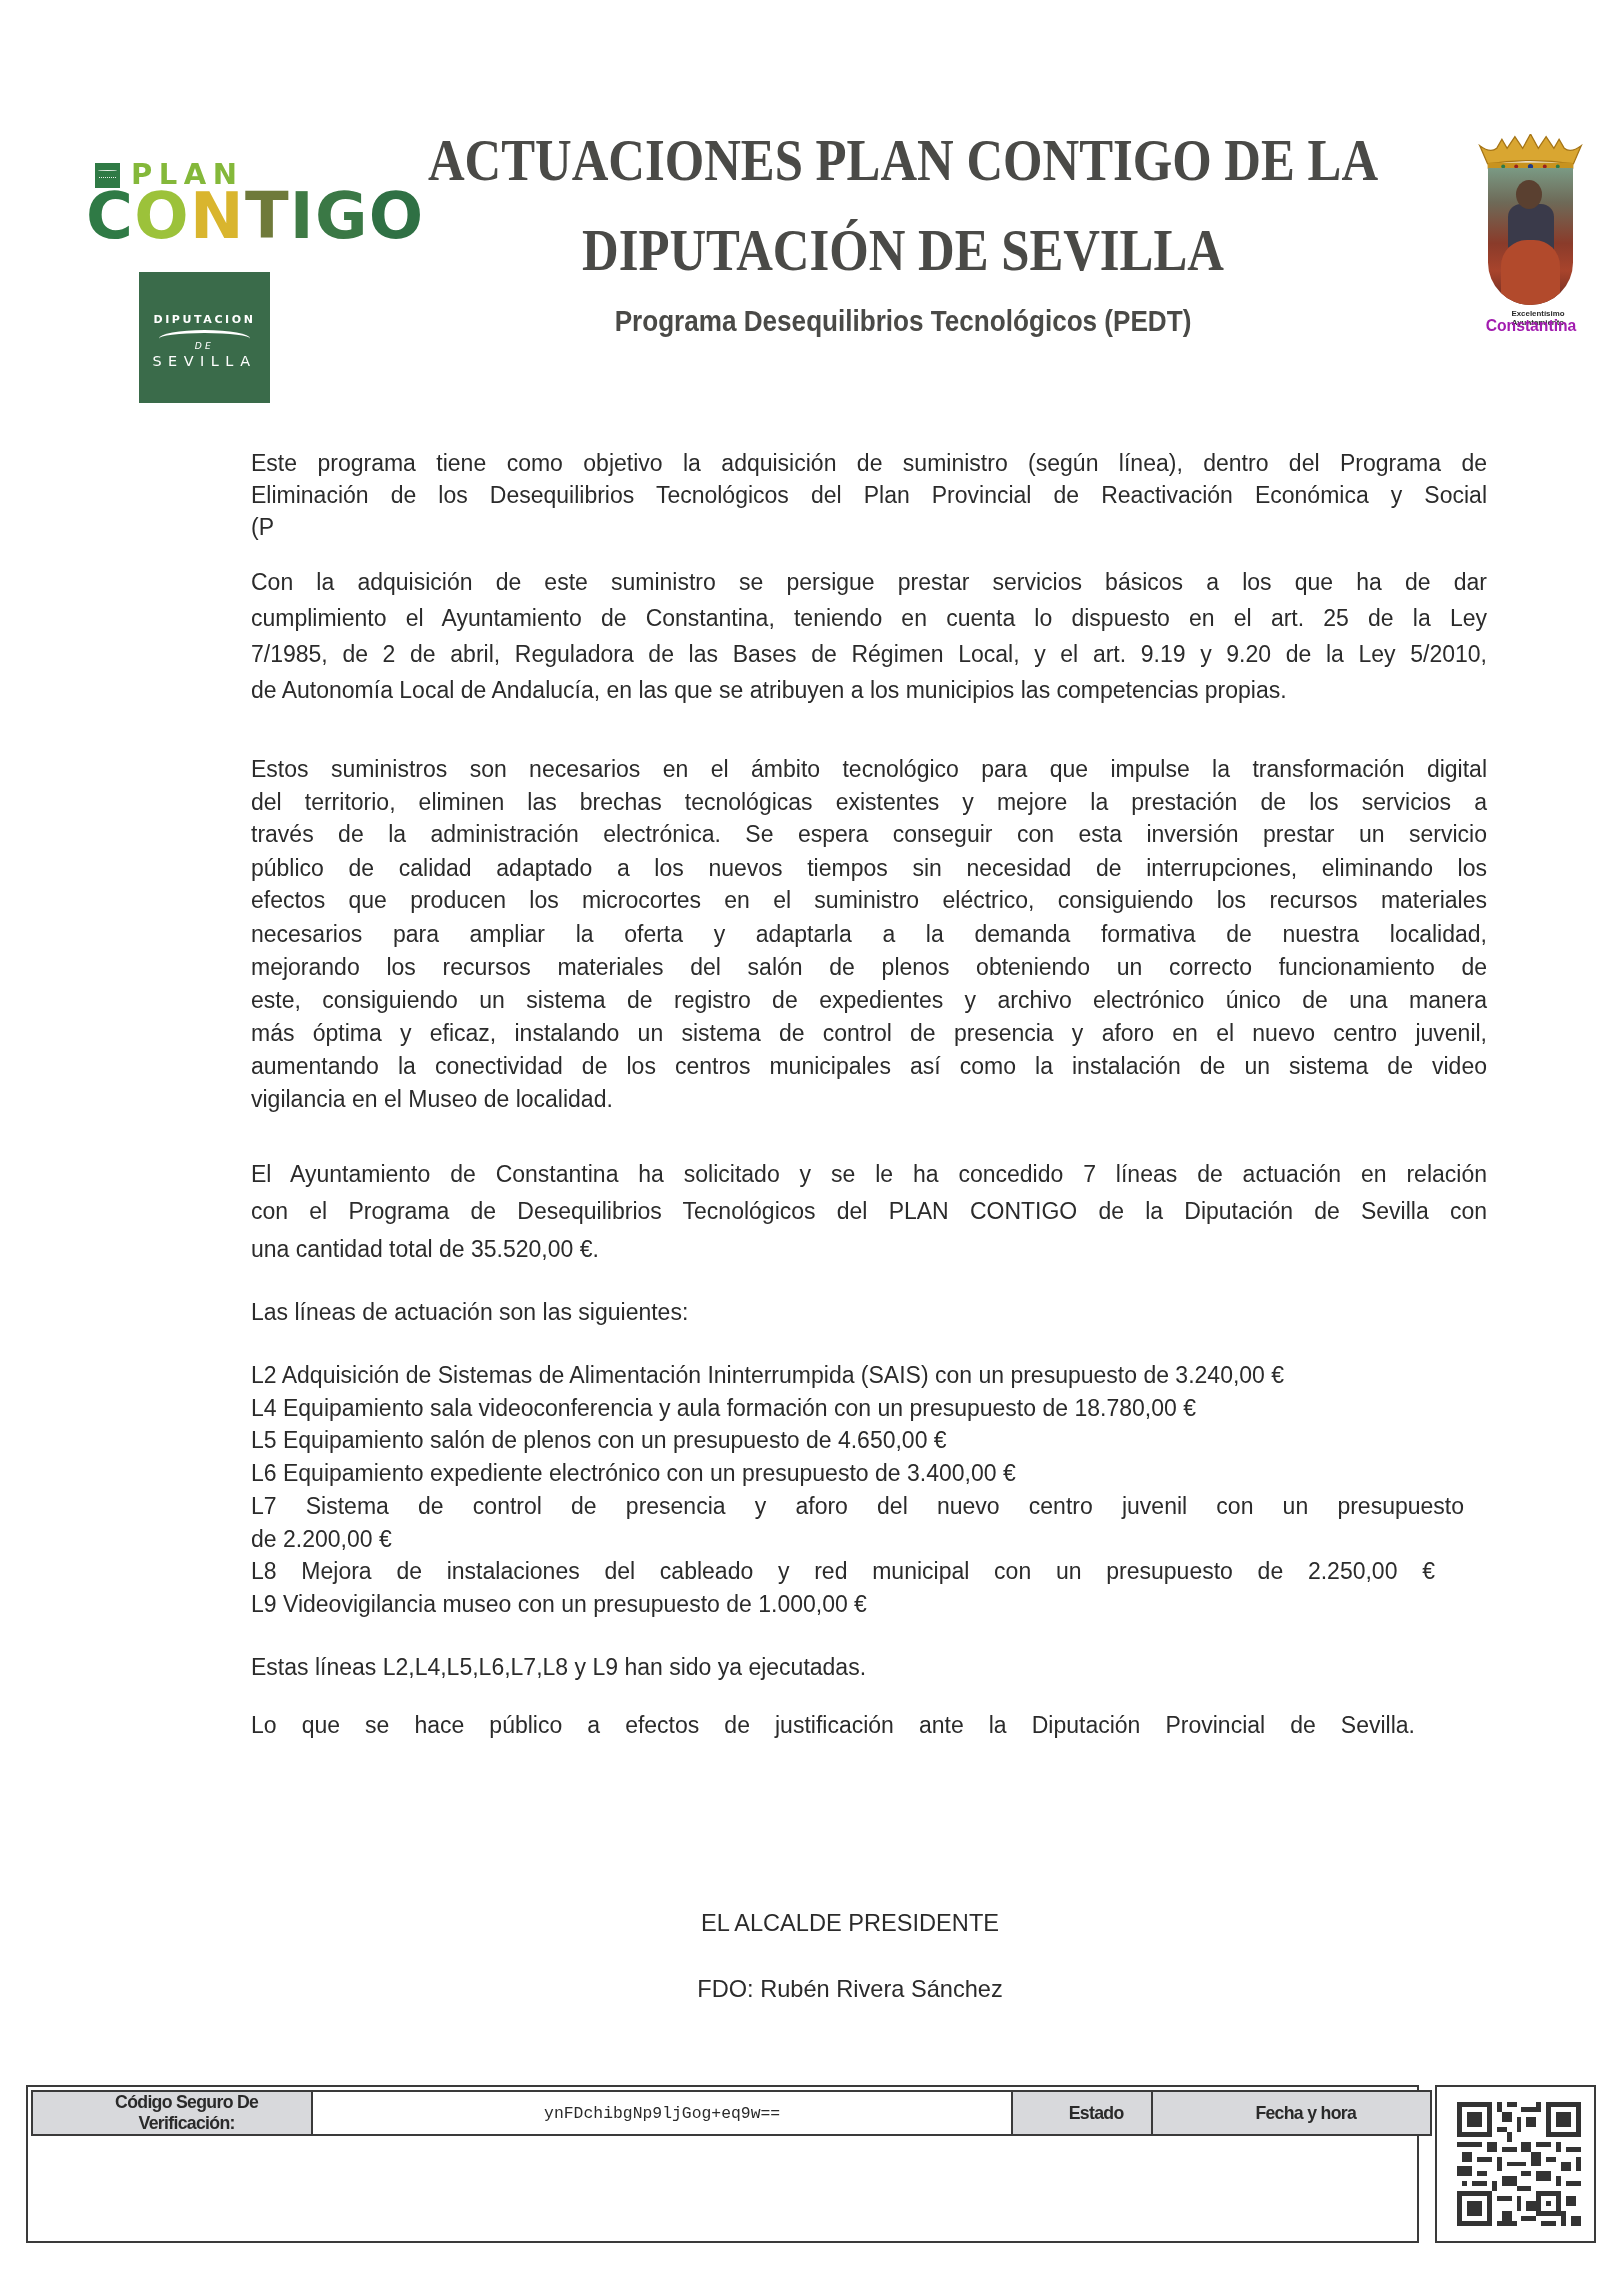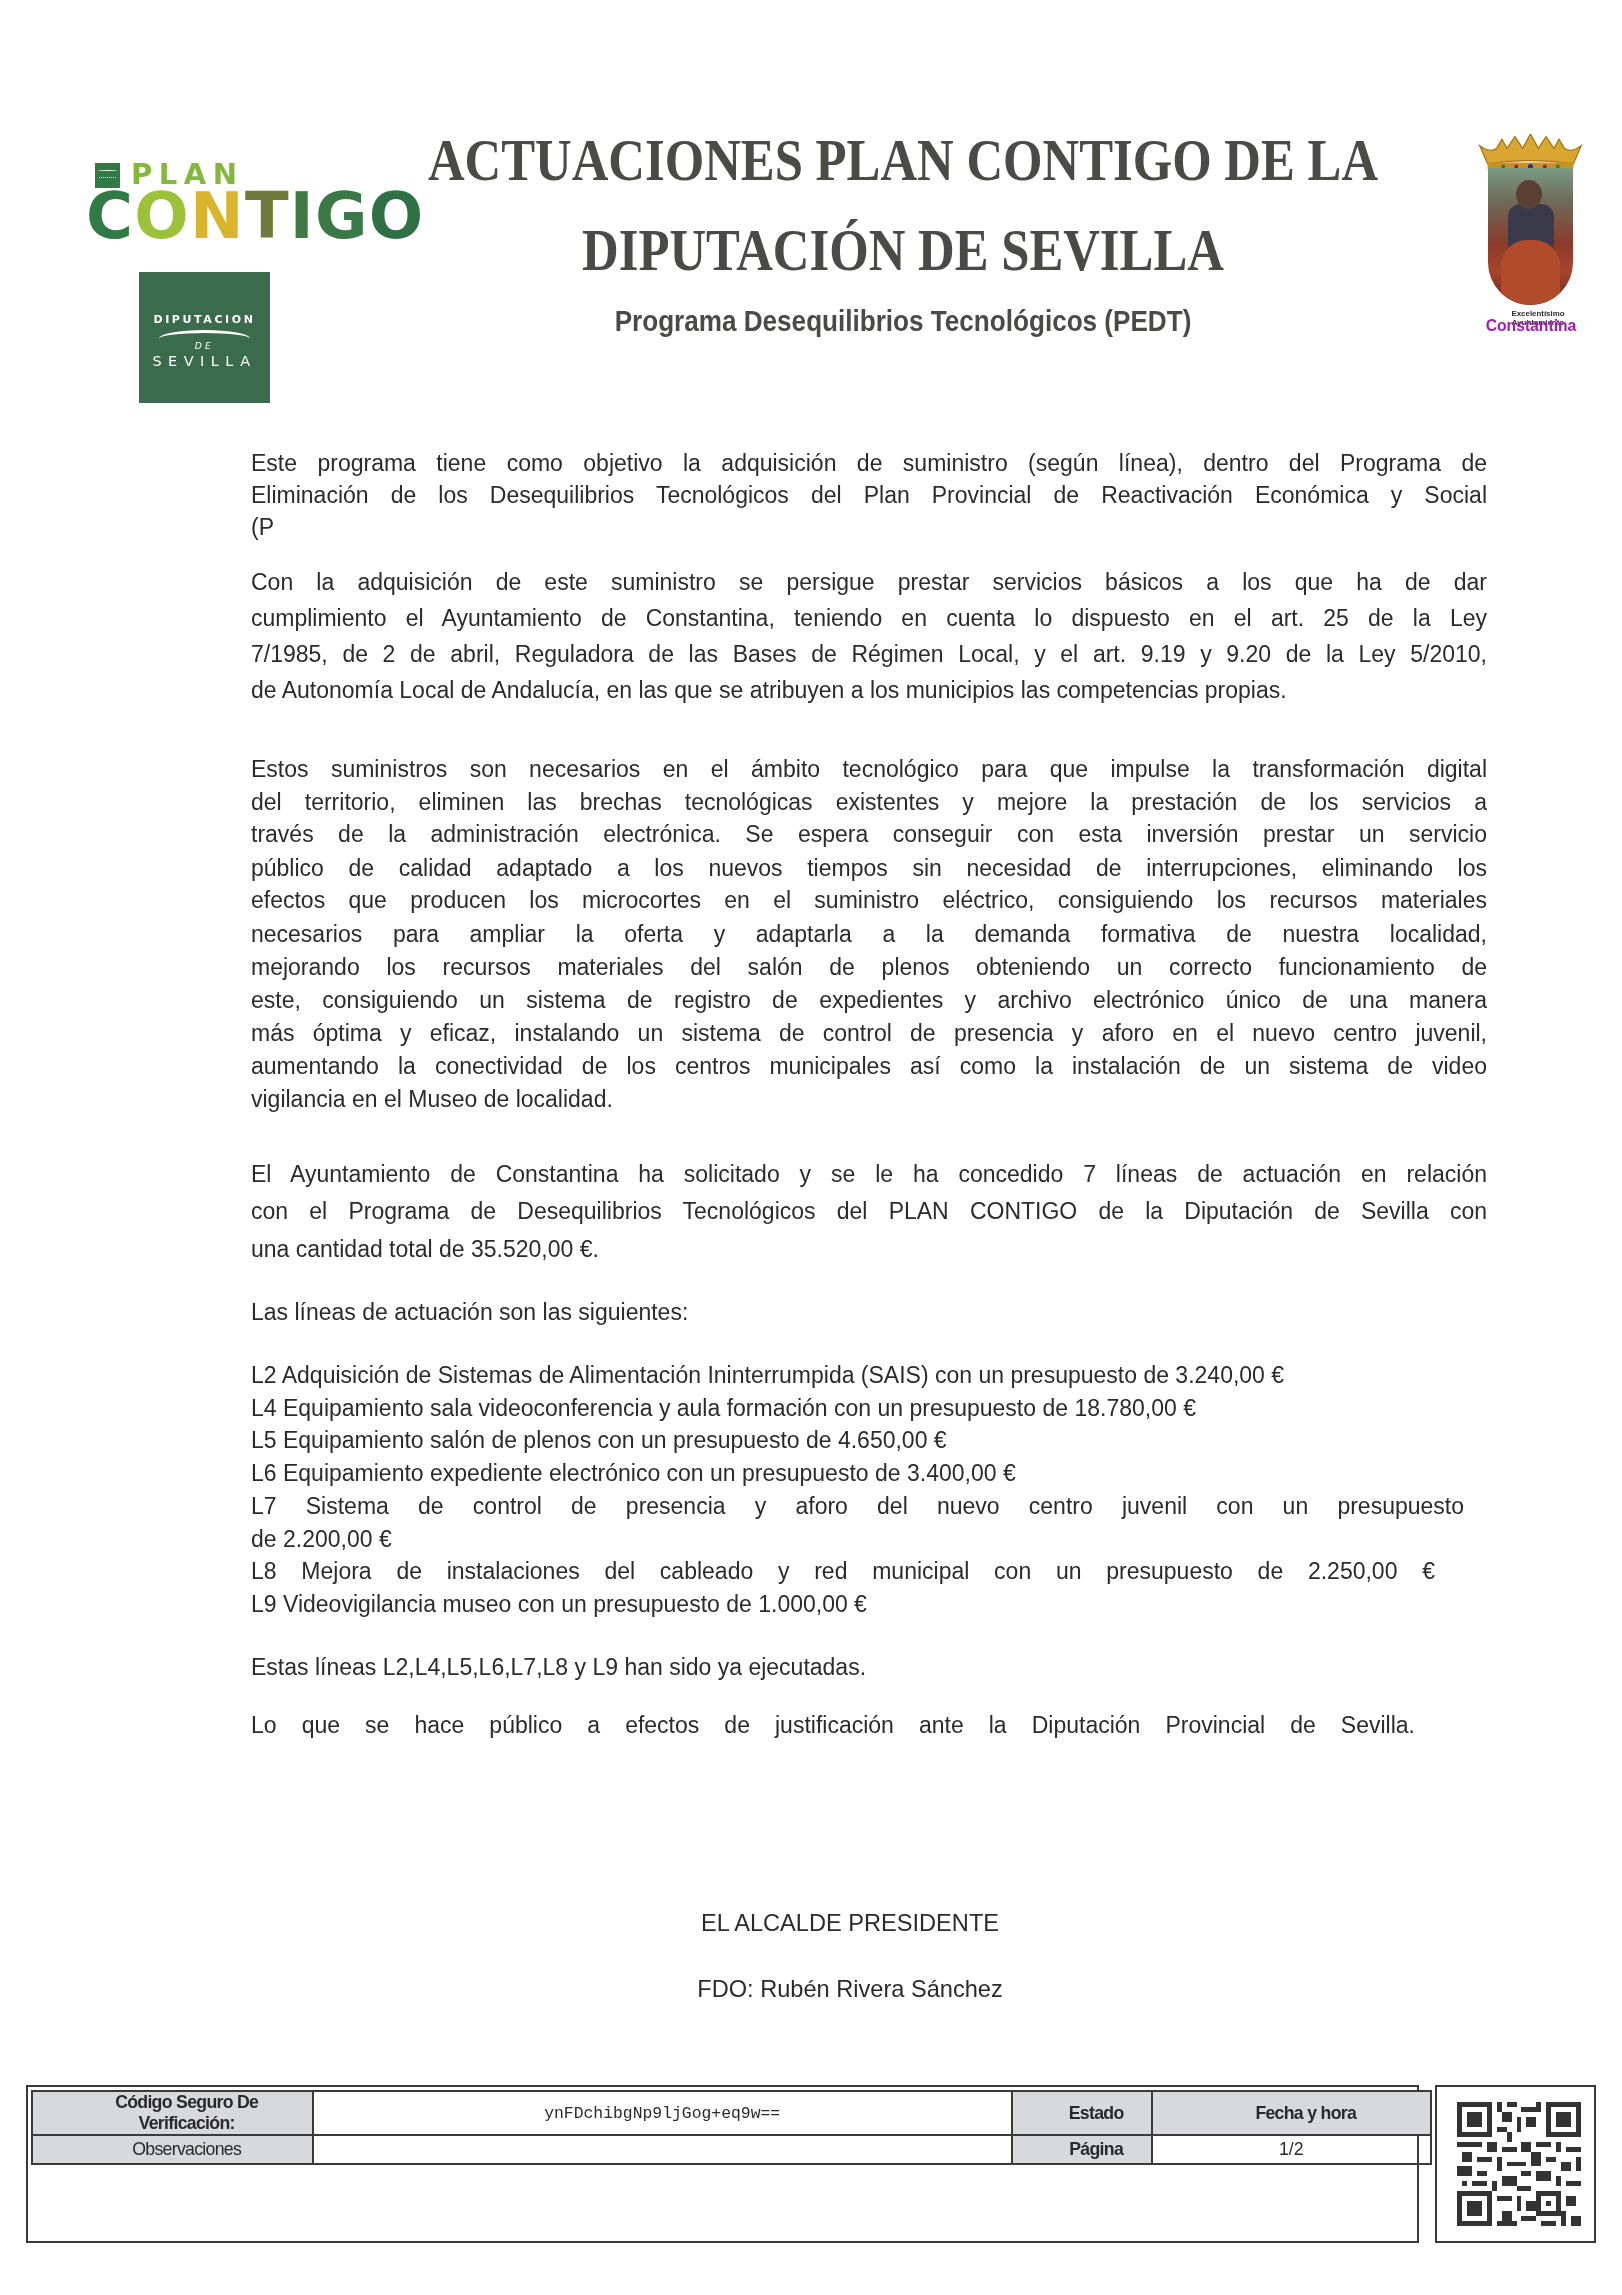--- a/index.html
+++ b/index.html
@@ -223,26 +223,20 @@
       <col style="width:701px">
       <col style="width:140px">
       <col style="width:280px">
   </colgroup>
   <tbody>
       <tr>
     <td class="lbl" style="height:31px">Código Seguro De Verificación:</td>
     <td class="mono">ynFDchibgNp9ljGog+eq9w==</td>
     <td class="lbl">Estado</td>
     <td class="lbl">Fecha y hora</td>
-  </tr>
-  <tr>
-    <td class="lbl" style="font-weight:normal;height:29px">Observaciones</td>
-    <td></td>
-    <td class="lbl">Página</td>
-    <td class="cen">1/2</td>
   </tr>
 </tbody>
   </table>
 
 <div class="abs qrframe">
   <svg class="qr" viewBox="0 0 25 25" shape-rendering="crispEdges">
     <g fill="#333">
       <path d="M0 0h7v7H0z M1 1v5h5V1z M2 2h3v3H2z" fill-rule="evenodd"></path>
       <path d="M18 0h7v7h-7z M19 1v5h5V1z M20 2h3v3h-3z" fill-rule="evenodd"></path>
       <path d="M0 18h7v7H0z M1 19v5h5v-5z M2 20h3v3H2z" fill-rule="evenodd"></path>

